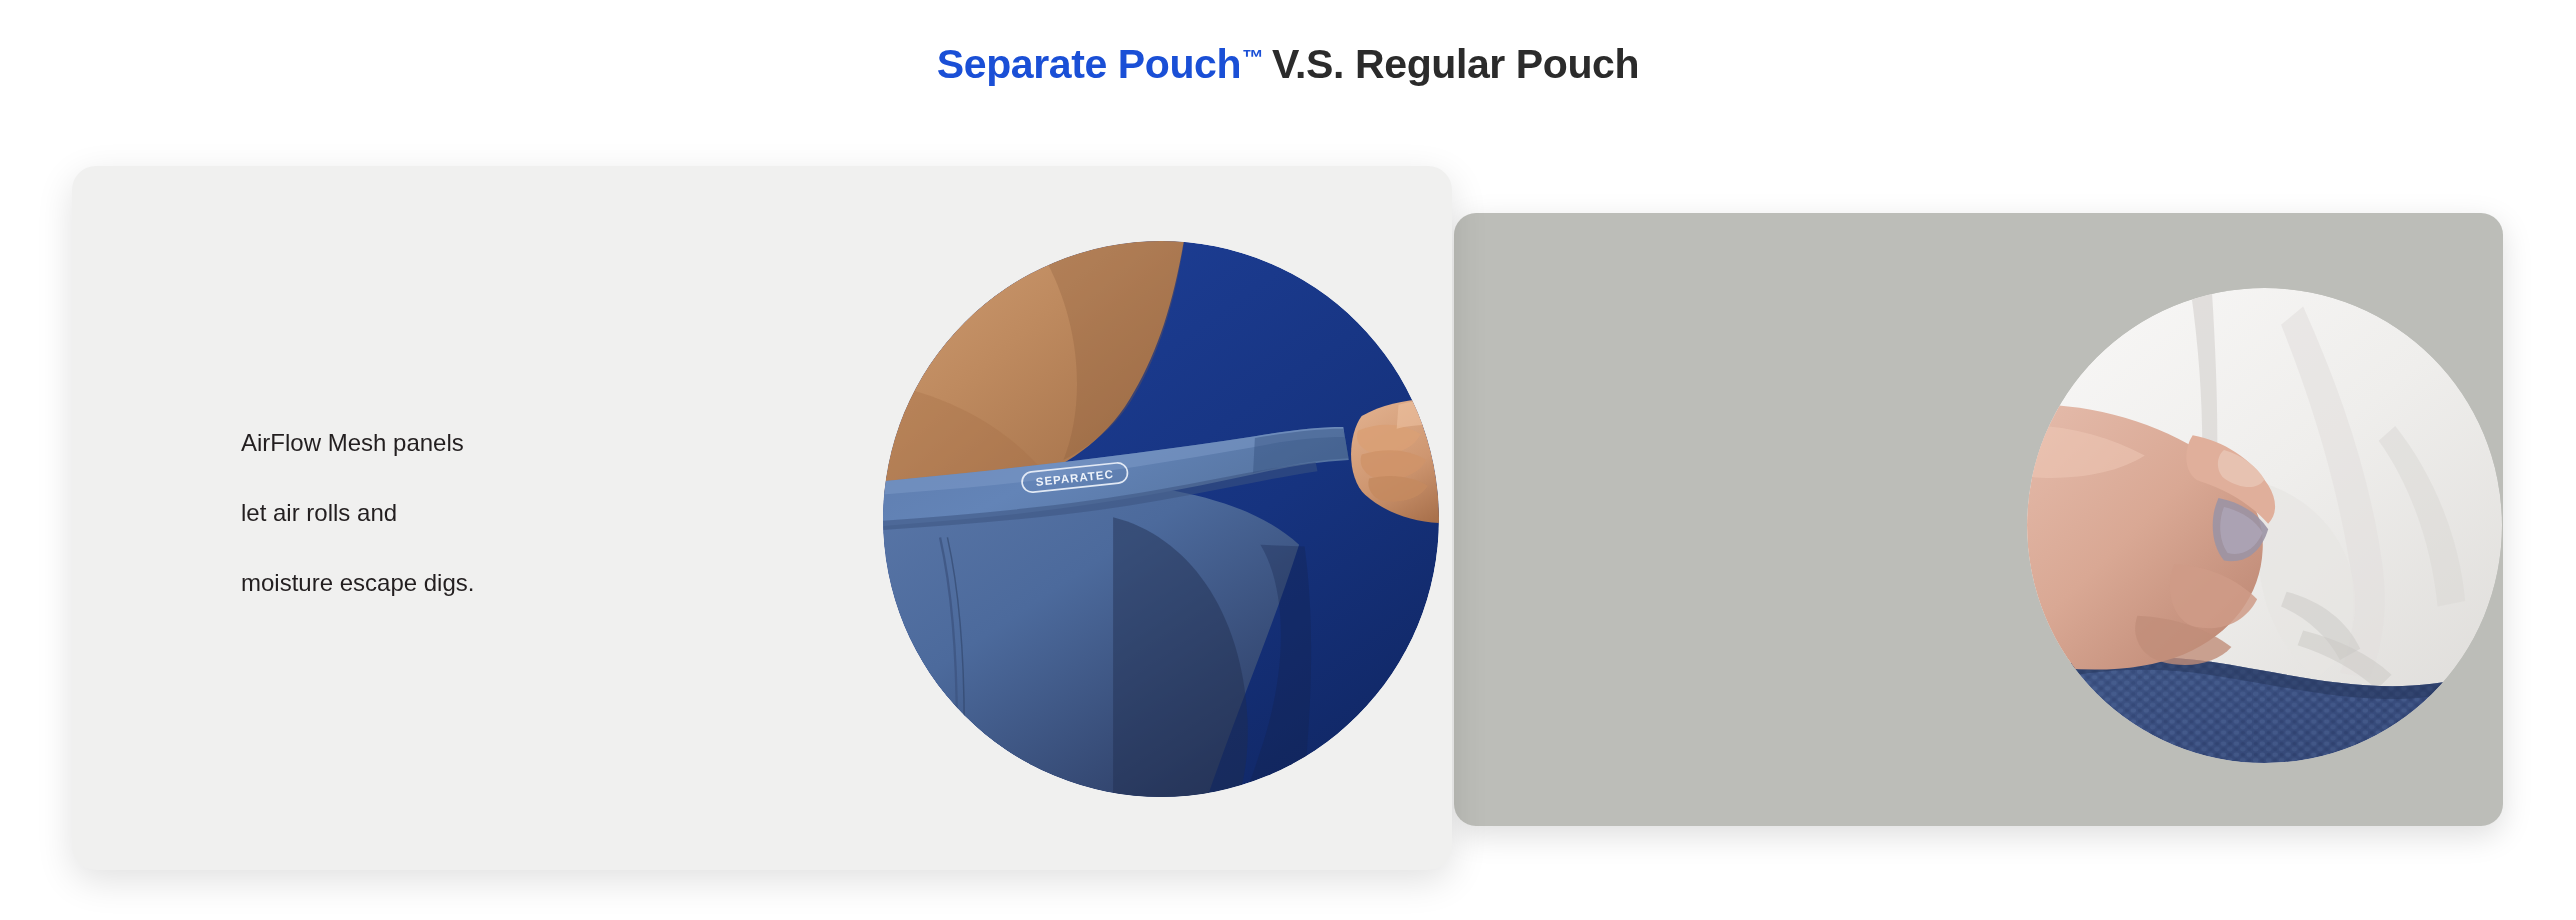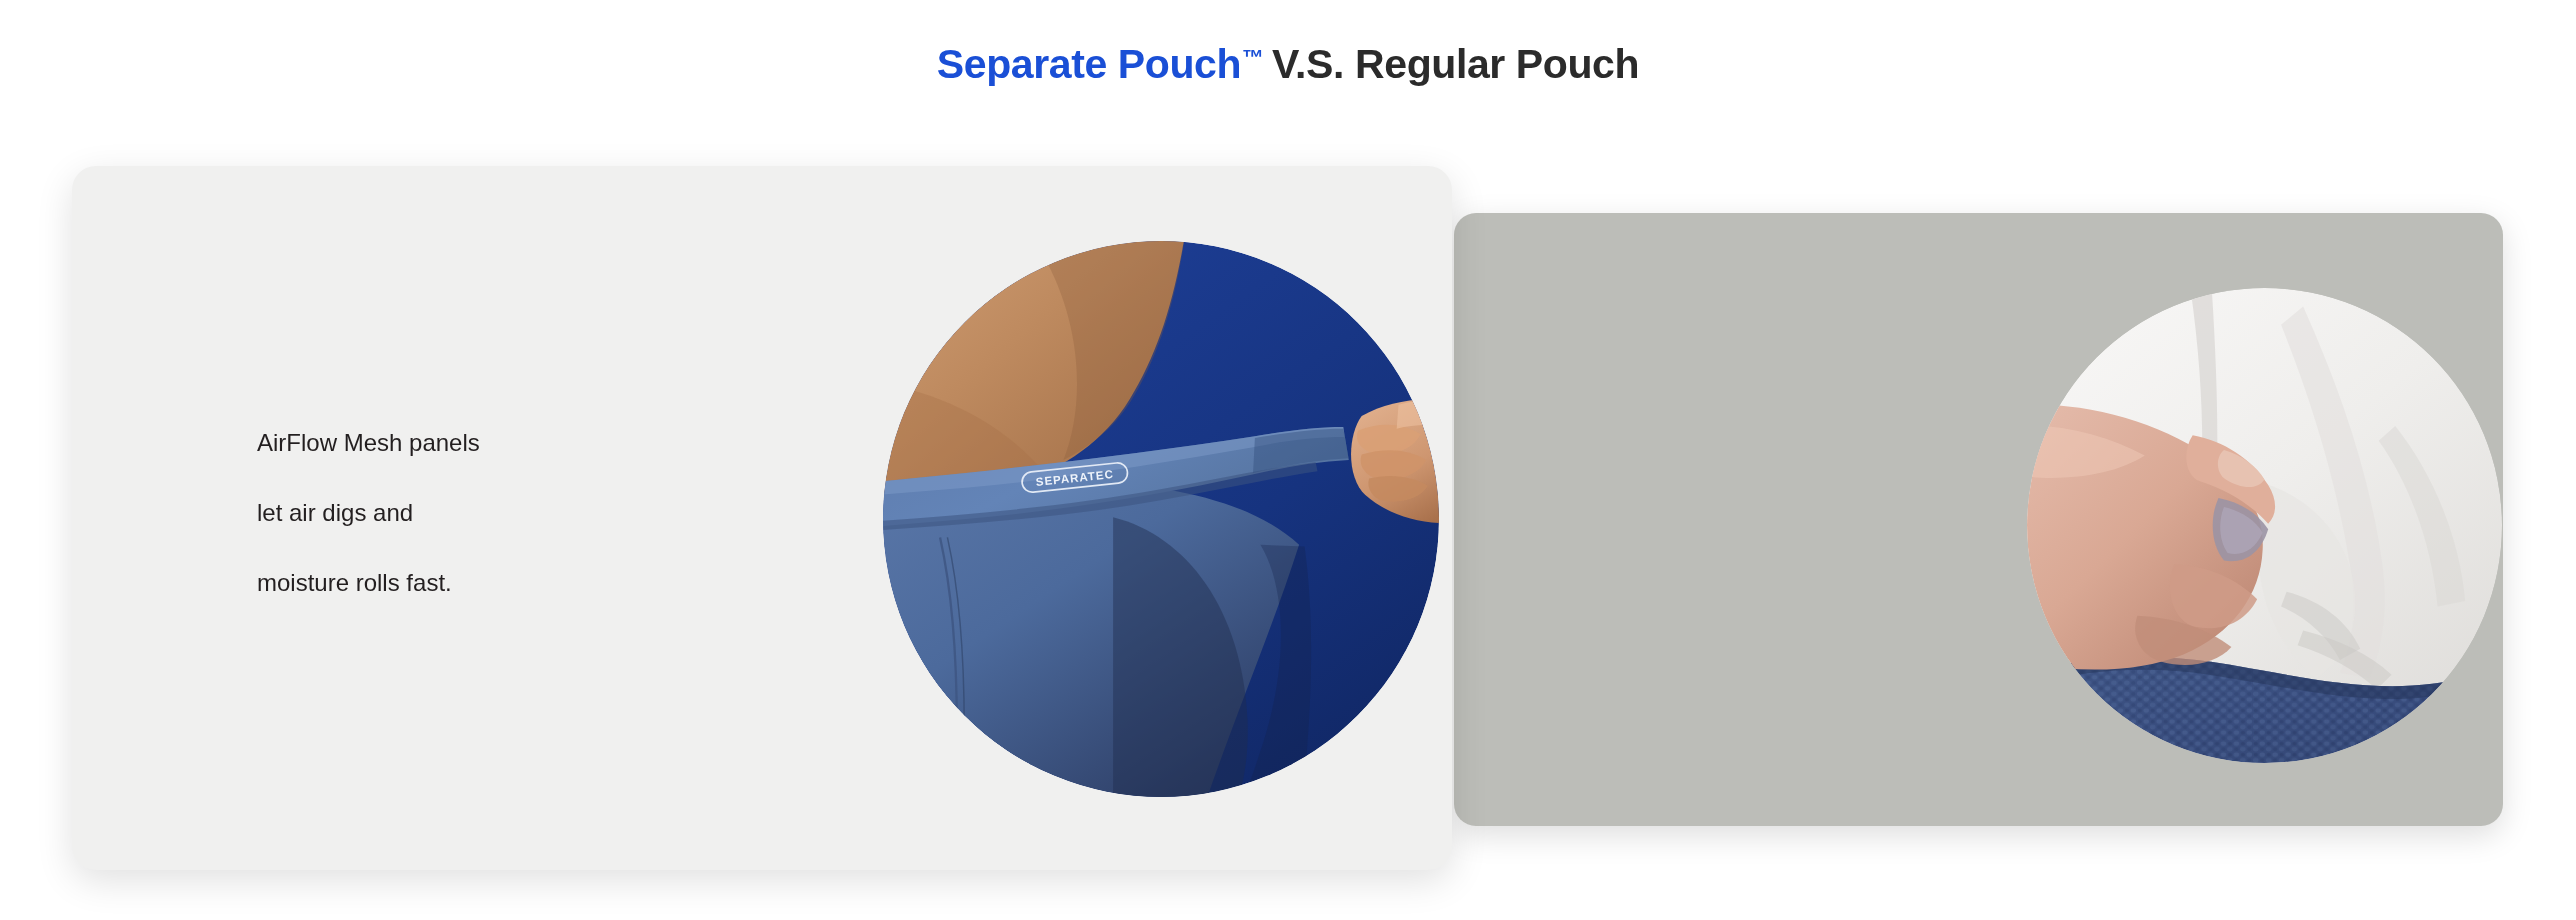--- a/index.html
+++ b/index.html
@@ -67,21 +67,21 @@
   .copy {
     position: absolute;
     color: #231f20;
     font-size: 24px;
     line-height: 1;
     white-space: nowrap;
   }
   .copy .line { display: block; }
   .copy .line + .line { margin-top: 46px; }
 
-  .copy-separate { left: 257px; top: 431px; }
+  .copy-separate { left: 241px; top: 431px; }
   .copy-regular  { left: 1623px; top: 477px; }
 
   
   .photo {
     position: absolute;
     border-radius: 50%;
     overflow: hidden;
   }
   .photo-separate {
     left: 883px;
@@ -105,22 +105,22 @@
   <div class="heading">
     <span class="brand">Separate Pouch</span><span class="tm">™</span><span class="rest">V.S. Regular Pouch</span>
   </div>
 
   <div class="card-regular"></div>
 
   <div class="card-separate"></div>
 
   <div class="copy copy-separate">
     <span class="line">AirFlow Mesh panels</span>
-    <span class="line">let air digs and</span>
-    <span class="line">moisture rolls fast.</span>
+    <span class="line">let air rolls and</span>
+    <span class="line">moisture escape digs.</span>
   </div>
 
 
   <div class="photo photo-separate">
     <svg viewBox="0 0 604 604" preserveAspectRatio="xMidYMid slice">
       <defs>
         <clipPath id="clipSep">
             <circle cx="302" cy="302" r="302"></circle>
           </clipPath>
         <linearGradient id="skinGradL" x1="0" y1="0" x2="1" y2="1">

